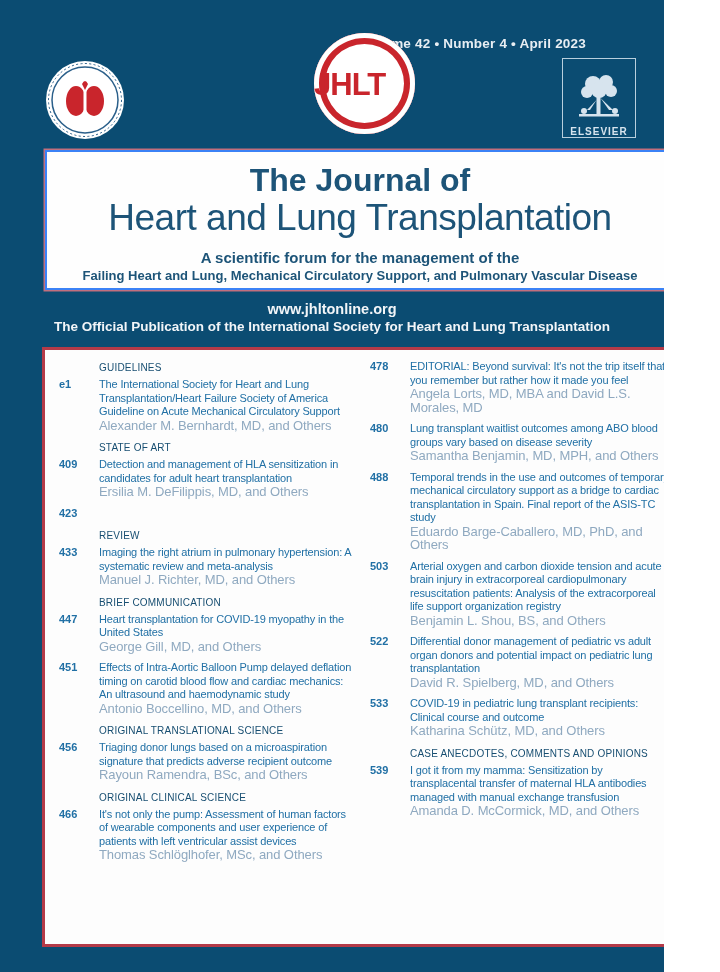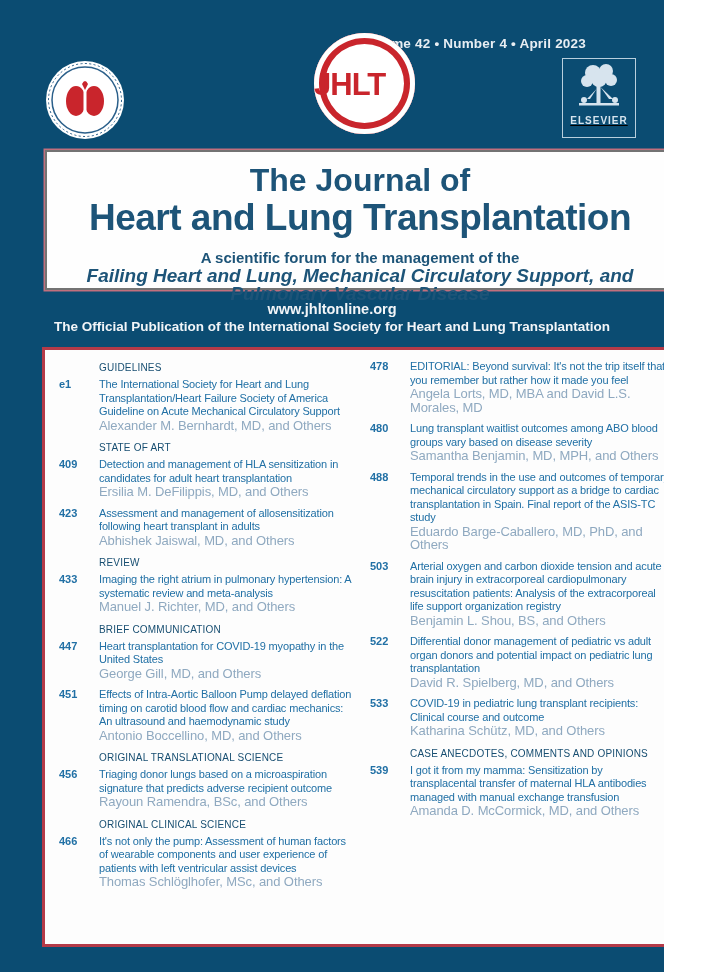--- a/index.html
+++ b/index.html
@@ -8,30 +8,30 @@
 
   
   .volume-line{position:absolute;top:36px;right:78px;color:#e8eef3;font-size:13.5px;font-weight:bold;letter-spacing:.2px;}
 
   .ishlt-logo{position:absolute;left:45px;top:60px;width:80px;height:80px;}
   .jhlt-logo{position:absolute;left:314px;top:33px;width:101px;height:101px;border-radius:50%;
     background:#ffffff;display:flex;align-items:center;justify-content:flex-start;
     box-shadow:inset 0 0 0 5px #ffffff, inset 0 0 0 11px #c9252c;}
   .jhlt-text{color:#c9252c;font-size:31px;font-weight:800;letter-spacing:-1px;margin-top:2px;}
   .elsevier-logo{position:absolute;right:28px;top:58px;width:74px;height:80px;border:1px solid #b9cfdd;
-    display:flex;flex-direction:column;align-items:center;justify-content:flex-end;padding-bottom:11px;box-sizing:border-box;text-decoration:underline;}
+    display:flex;flex-direction:column;align-items:center;justify-content:flex-end;padding-bottom:0;box-sizing:border-box;}
   .elsevier-text{color:#d7e4ee;font-size:10px;font-weight:bold;letter-spacing:1px;margin-top:2px;}
 
   
   .title-box{position:absolute;left:45px;top:150px;width:630px;height:140px;background:#fefefe;
-    border:2px solid #737373;box-shadow:0 0 0 1.5px #c26f7d;box-sizing:border-box;text-align:center;color:#1d5478;}
+    border:2px solid #3b82f6;box-shadow:0 0 0 1.5px #c26f7d;box-sizing:border-box;text-align:center;color:#1d5478;}
   .title-line1{font-size:32px;font-weight:bold;margin-top:10px;line-height:36px;}
-  .title-line2{font-size:37px;font-weight:bold;line-height:40px;letter-spacing:-.5px;}
+  .title-line2{font-size:37px;font-weight:normal;line-height:40px;letter-spacing:-.5px;}
   .title-sub1{font-size:15px;font-weight:bold;margin-top:11px;line-height:18px;}
-  .title-sub2{font-size:19px;font-weight:bold;line-height:18px;font-style:italic;}
+  .title-sub2{font-size:13px;font-weight:bold;line-height:18px;}
 
   .url-block{position:absolute;left:0;top:301px;width:100%;text-align:center;color:#f2f5f8;}
   .website{font-size:14.5px;font-weight:bold;line-height:17px;}
   .official{font-size:13.5px;font-weight:bold;line-height:17px;}
 
   
   .toc-box{position:absolute;left:42px;top:347px;width:636px;height:600px;background:#fdfdfd;
     border:3px solid #b43a48;box-sizing:border-box;display:flex;overflow:hidden;}
   .toc-col{width:50%;box-sizing:border-box;padding:10px 6px 0 14px;}
   .toc-col.right{padding-left:10px;}
@@ -112,24 +112,20 @@
         <div class="toc-heading">STATE OF ART</div>
         <div class="toc-item">
           <div class="toc-page">409</div>
           <div class="toc-body">
             <div class="toc-title">Detection and management of HLA sensitization in candidates for adult heart transplantation</div>
             <div class="toc-authors">Ersilia M. DeFilippis, MD, and Others</div>
           </div>
         </div>
         <div class="toc-item">
           <div class="toc-page">423</div>
-          <div class="toc-body">
-            <div class="toc-title">Assessment and management of allosensitization following heart transplant in adults</div>
-            <div class="toc-authors">Abhishek Jaiswal, MD, and Others</div>
-          </div>
         </div>
         <div class="toc-heading">REVIEW</div>
         <div class="toc-item">
           <div class="toc-page">433</div>
           <div class="toc-body">
             <div class="toc-title">Imaging the right atrium in pulmonary hypertension: A systematic review and meta-analysis</div>
             <div class="toc-authors">Manuel J. Richter, MD, and Others</div>
           </div>
         </div>
         <div class="toc-heading">BRIEF COMMUNICATION</div>

